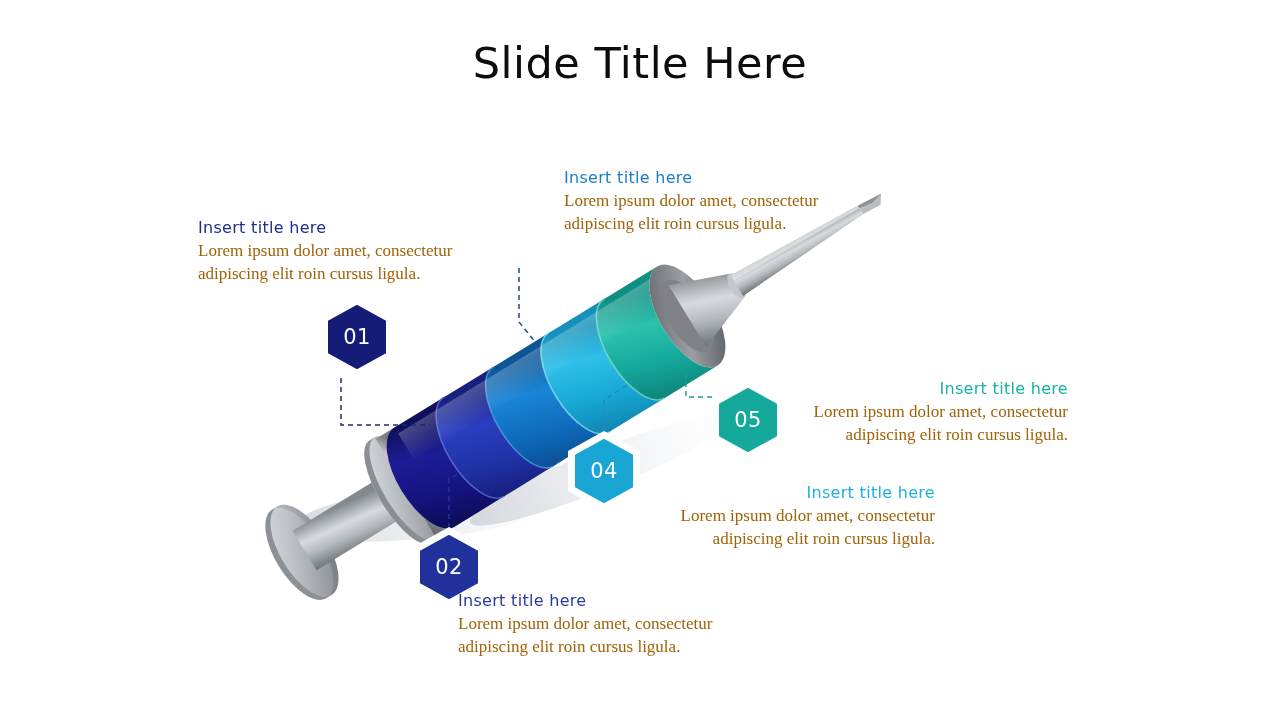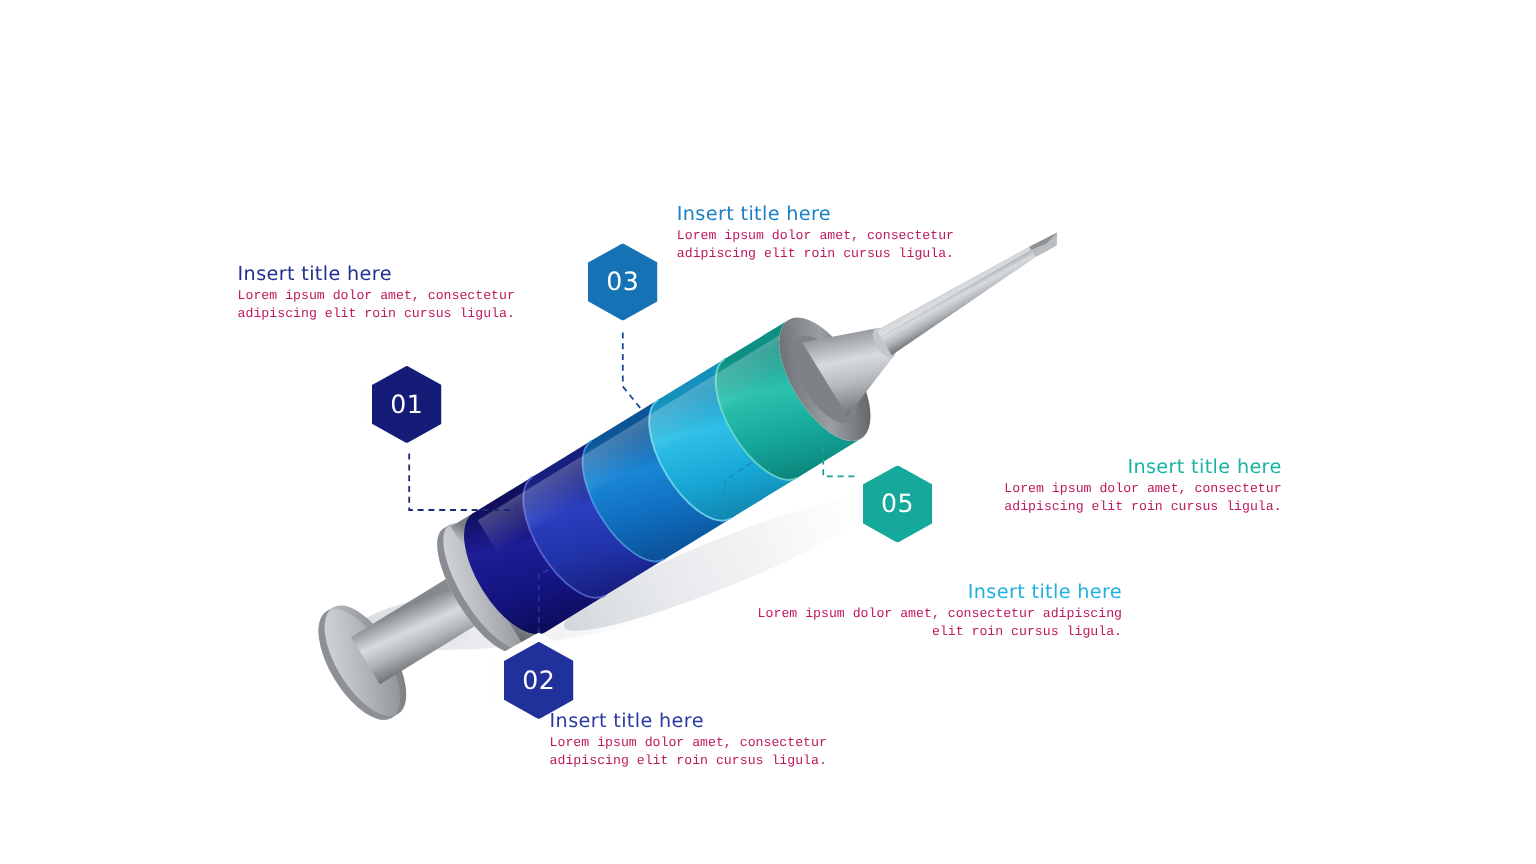--- a/index.html
+++ b/index.html
@@ -85,32 +85,33 @@
     width: 290px;
   }
   .txt-title {
     font-size: 16px;
     font-weight: 400;
     letter-spacing: 0.3px;
     margin-bottom: 3px;
     font-family: "DejaVu Sans", sans-serif;
   }
   .txt-body {
-    font-size: 11px;
+    font-size: 17px;
     line-height: 1.33;
-    color: #be185d;
-    font-family: Liberation Mono, monospace;
+    color: #a16207;
+    font-family: Liberation Serif, serif;
   }
   .align-right { text-align: right; }
 </style>
 </head>
 <body>
 
 <div id="slide">
 
+  <div id="slide-title">Slide Title Here</div>
 
   <svg id="graphic" viewBox="0 0 1280 720" width="1280" height="720">
     <defs>
 
       <linearGradient id="segA" x1="0" y1="1" x2="0.25" y2="0">
         <stop offset="0%" stop-color="#0a0a4e"></stop>
         <stop offset="38%" stop-color="#141480"></stop>
         <stop offset="72%" stop-color="#1d1d96"></stop>
         <stop offset="100%" stop-color="#10105f"></stop>
       </linearGradient>
@@ -261,38 +262,38 @@
 
     <g fill="none" stroke-width="1.5" stroke-dasharray="5,4">
       <path d="M341 378 L341 425 L430 425" stroke="#1b2a7a"></path>
       <path d="M449 528 L449 478 L510 455" stroke="#24339a"></path>
       <path d="M519 268 L519 322 L540 348" stroke="#1c4a96"></path>
       <path d="M604 432 L604 400 L638 378" stroke="#1b8fbe"></path>
       <path d="M686 364 L686 397 L716 397" stroke="#18a195"></path>
     </g>
   </svg>
 
-  <div class="hex-badge" style="left:303px; top:297px;">
+  <div class="hex-badge" style="left:321px; top:297px;">
     <div class="hex-outer"></div>
     <div class="hex-inner" style="background:#141c78;"></div>
     <div class="hex-num">01</div>
   </div>
 
   <div class="hex-badge" style="left:413px; top:527px;">
     <div class="hex-outer"></div>
     <div class="hex-inner" style="background:#20319b;"></div>
     <div class="hex-num">02</div>
   </div>
 
-  <div class="hex-badge" style="left:483px; top:195px;">
+
+  <div class="hex-badge" style="left:568px; top:431px;">
     <div class="hex-outer"></div>
-    <div class="hex-inner" style="background:#1572b5;"></div>
-    <div class="hex-num">03</div>
-  </div>
-
+    <div class="hex-inner" style="background:#19a6d4;"></div>
+    <div class="hex-num">04</div>
+  </div>
 
   <div class="hex-badge" style="left:712px; top:380px;">
     <div class="hex-outer"></div>
     <div class="hex-inner" style="background:#14a99b;"></div>
     <div class="hex-num">05</div>
   </div>
 
   <div class="txt-block" style="left:198px; top:218px; width:275px;">
     <div class="txt-title" style="color:#1f2f8f;">Insert title here</div>
     <div class="txt-body">Lorem ipsum dolor amet, consectetur adipiscing elit roin cursus ligula.</div>

